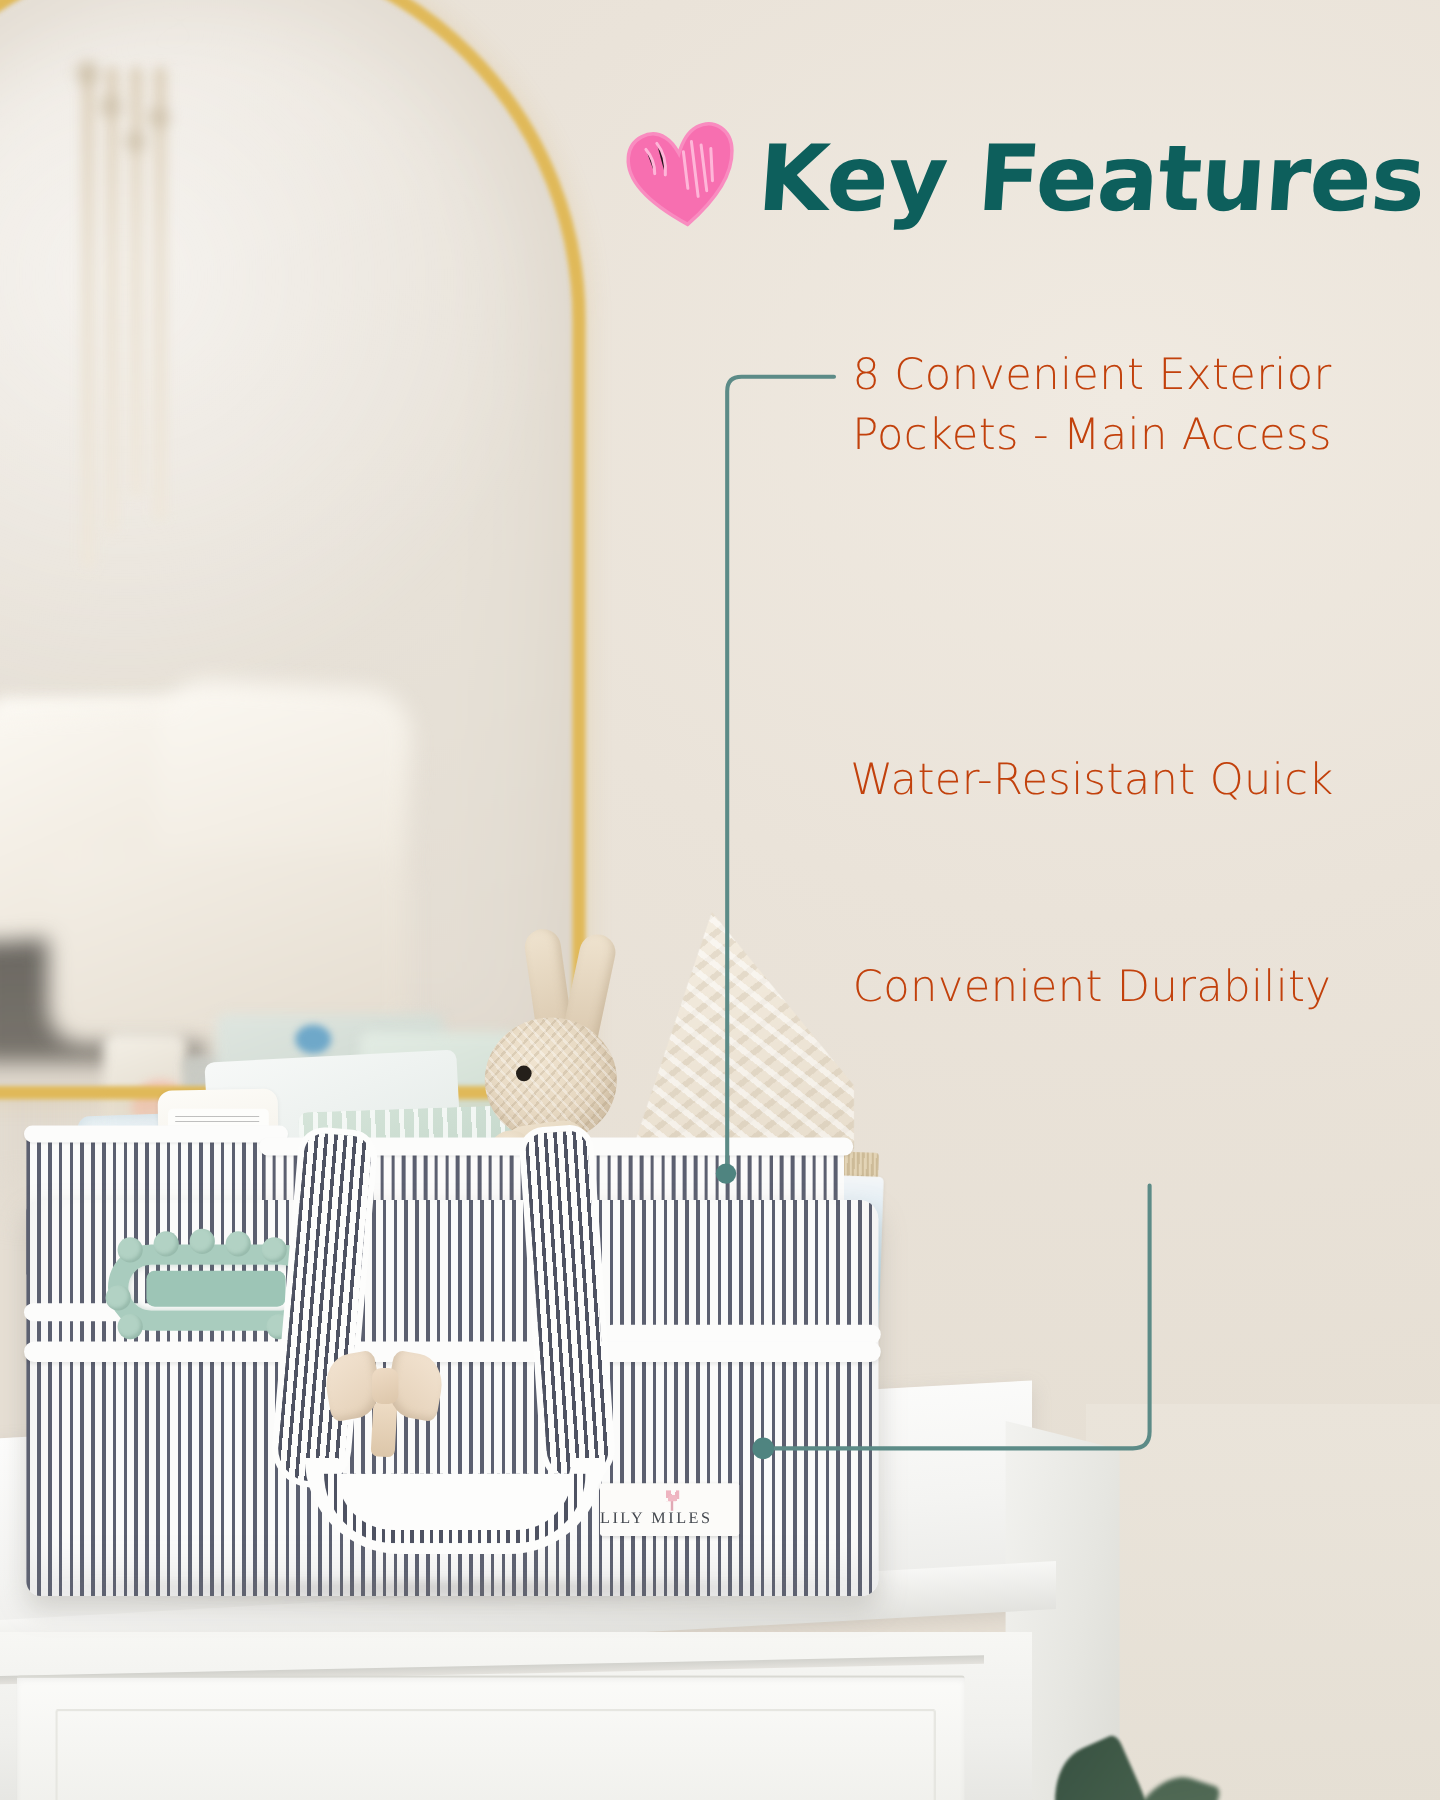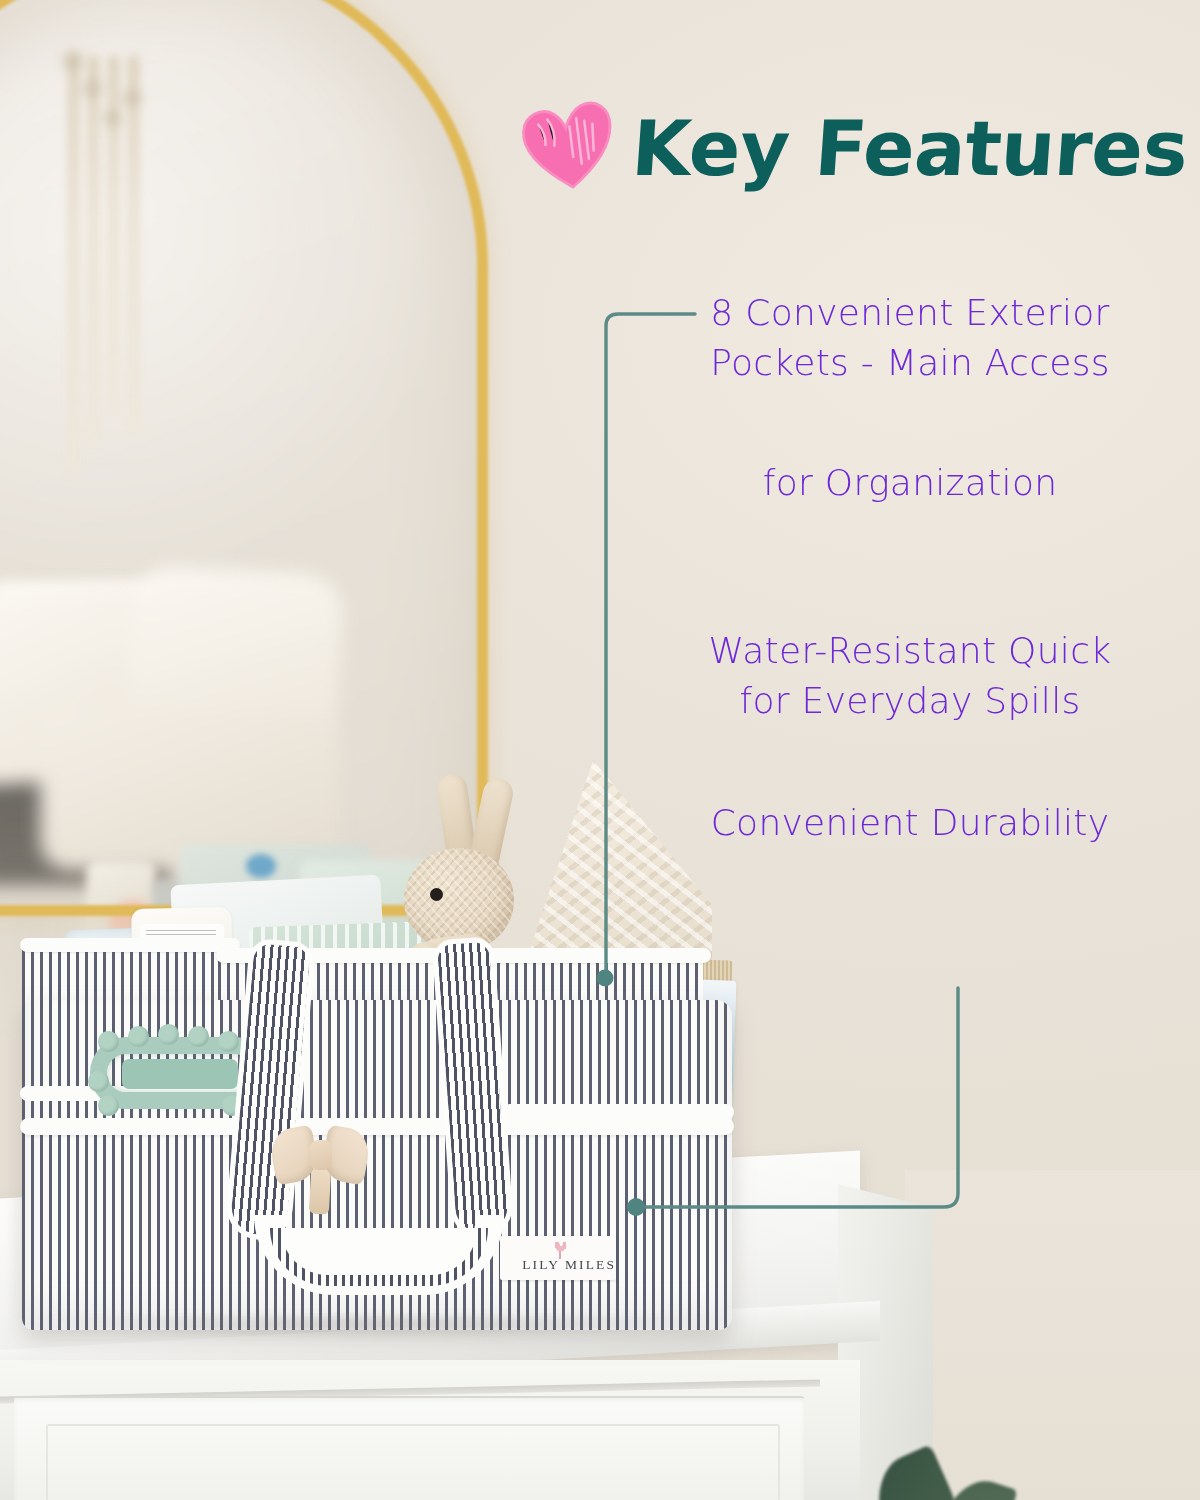--- a/index.html
+++ b/index.html
@@ -237,21 +237,21 @@
     background:
       repeating-linear-gradient(38deg, rgba(255,255,255,.55) 0 5px, rgba(0,0,0,0) 5px 14px),
       repeating-linear-gradient(-38deg, rgba(195,180,155,.28) 0 5px, rgba(0,0,0,0) 5px 14px),
       linear-gradient(165deg,#f6efe3,#e5dac8);
     clip-path:polygon(8% 100%, 46% 0%, 100% 58%, 100% 100%);
     border-radius:6px;}
 
   
   .label{position:absolute;left:500px;top:1236px;width:116px;height:44px;
     background:#fcfbf9;border-radius:2px;
-    box-shadow:0 1px 3px rgba(0,0,0,.12);display:flex;align-items:flex-end;justify-content:flex-end;}
+    box-shadow:0 1px 3px rgba(0,0,0,.12);display:flex;align-items:flex-end;justify-content:flex-start;}
   .label-text{font-family:"Liberation Serif", serif;font-size:13.5px;letter-spacing:2.1px;
     color:#44484f;margin-bottom:7px;white-space:nowrap;}
   .label-flower{position:absolute;left:55px;top:6px;width:11px;height:17px;}
   .label-flower:before{content:"";position:absolute;left:4px;top:6px;width:1.6px;height:11px;background:#e0a8b4;}
   .label-flower:after{content:"";position:absolute;left:0;top:0;width:11px;height:9px;
     background:radial-gradient(circle at 50% 80%, #f0b9c4 0 40%, rgba(240,185,196,0) 41%),
       conic-gradient(from 200deg at 50% 90%, #eeb4c0 0 60deg, rgba(0,0,0,0) 60deg 90deg,
       #eeb4c0 90deg 150deg, rgba(0,0,0,0) 150deg 180deg, #eeb4c0 180deg 240deg, rgba(0,0,0,0) 240deg 360deg);}
 
   
@@ -259,21 +259,21 @@
 
   .heart{position:absolute;left:519px;top:98px;width:98px;height:96px;transform:rotate(-7deg);}
 
   .title{position:absolute;left:632px;top:104px;
     font-family:"DejaVu Sans", sans-serif;font-weight:bold;
     font-size:76px;letter-spacing:-.5px;color:#0d5f5c;white-space:nowrap;
     transform:skewX(-4deg);}
 
   .feature{position:absolute;text-align:center;
     font-family:"DejaVu Sans", sans-serif;font-weight:300;
-    font-size:36px;line-height:1.38;color:#6d28d9;letter-spacing:.3px;}
+    font-size:36px;line-height:1.38;color:#c2410c;letter-spacing:.3px;}
 
   .f1{left:660px;top:288px;width:500px;}
   .f2{left:660px;top:458px;width:500px;}
   .f3{left:660px;top:626px;width:500px;}
   .f4{left:660px;top:798px;width:500px;}
   .f5{left:660px;top:918px;width:500px;}
 
   .connector{position:absolute;left:0;top:0;width:1200px;height:1500px;pointer-events:none;}
 </style>
 </head>
@@ -432,26 +432,24 @@
       <path d="M958 988 L958 1193 Q958 1207 944 1207 L646 1207" fill="none" stroke="#5c8b87" stroke-width="3.4" stroke-linecap="round"></path>
       <circle cx="636" cy="1207" r="9" fill="#4f8480"></circle>
     </svg>
 
     <div class="feature f1">
       <div>8 Convenient Exterior</div>
       <div>Pockets - Main Access</div>
     </div>
 
     <div class="feature f2">
-      <div>for Organization</div>
     </div>
 
     <div class="feature f3">
       <div>Water-Resistant Quick</div>
-      <div>for Everyday Spills</div>
     </div>
 
     <div class="feature f4">
       <div>Convenient Durability</div>
     </div>
 
 
   </div>
 </div>
 

